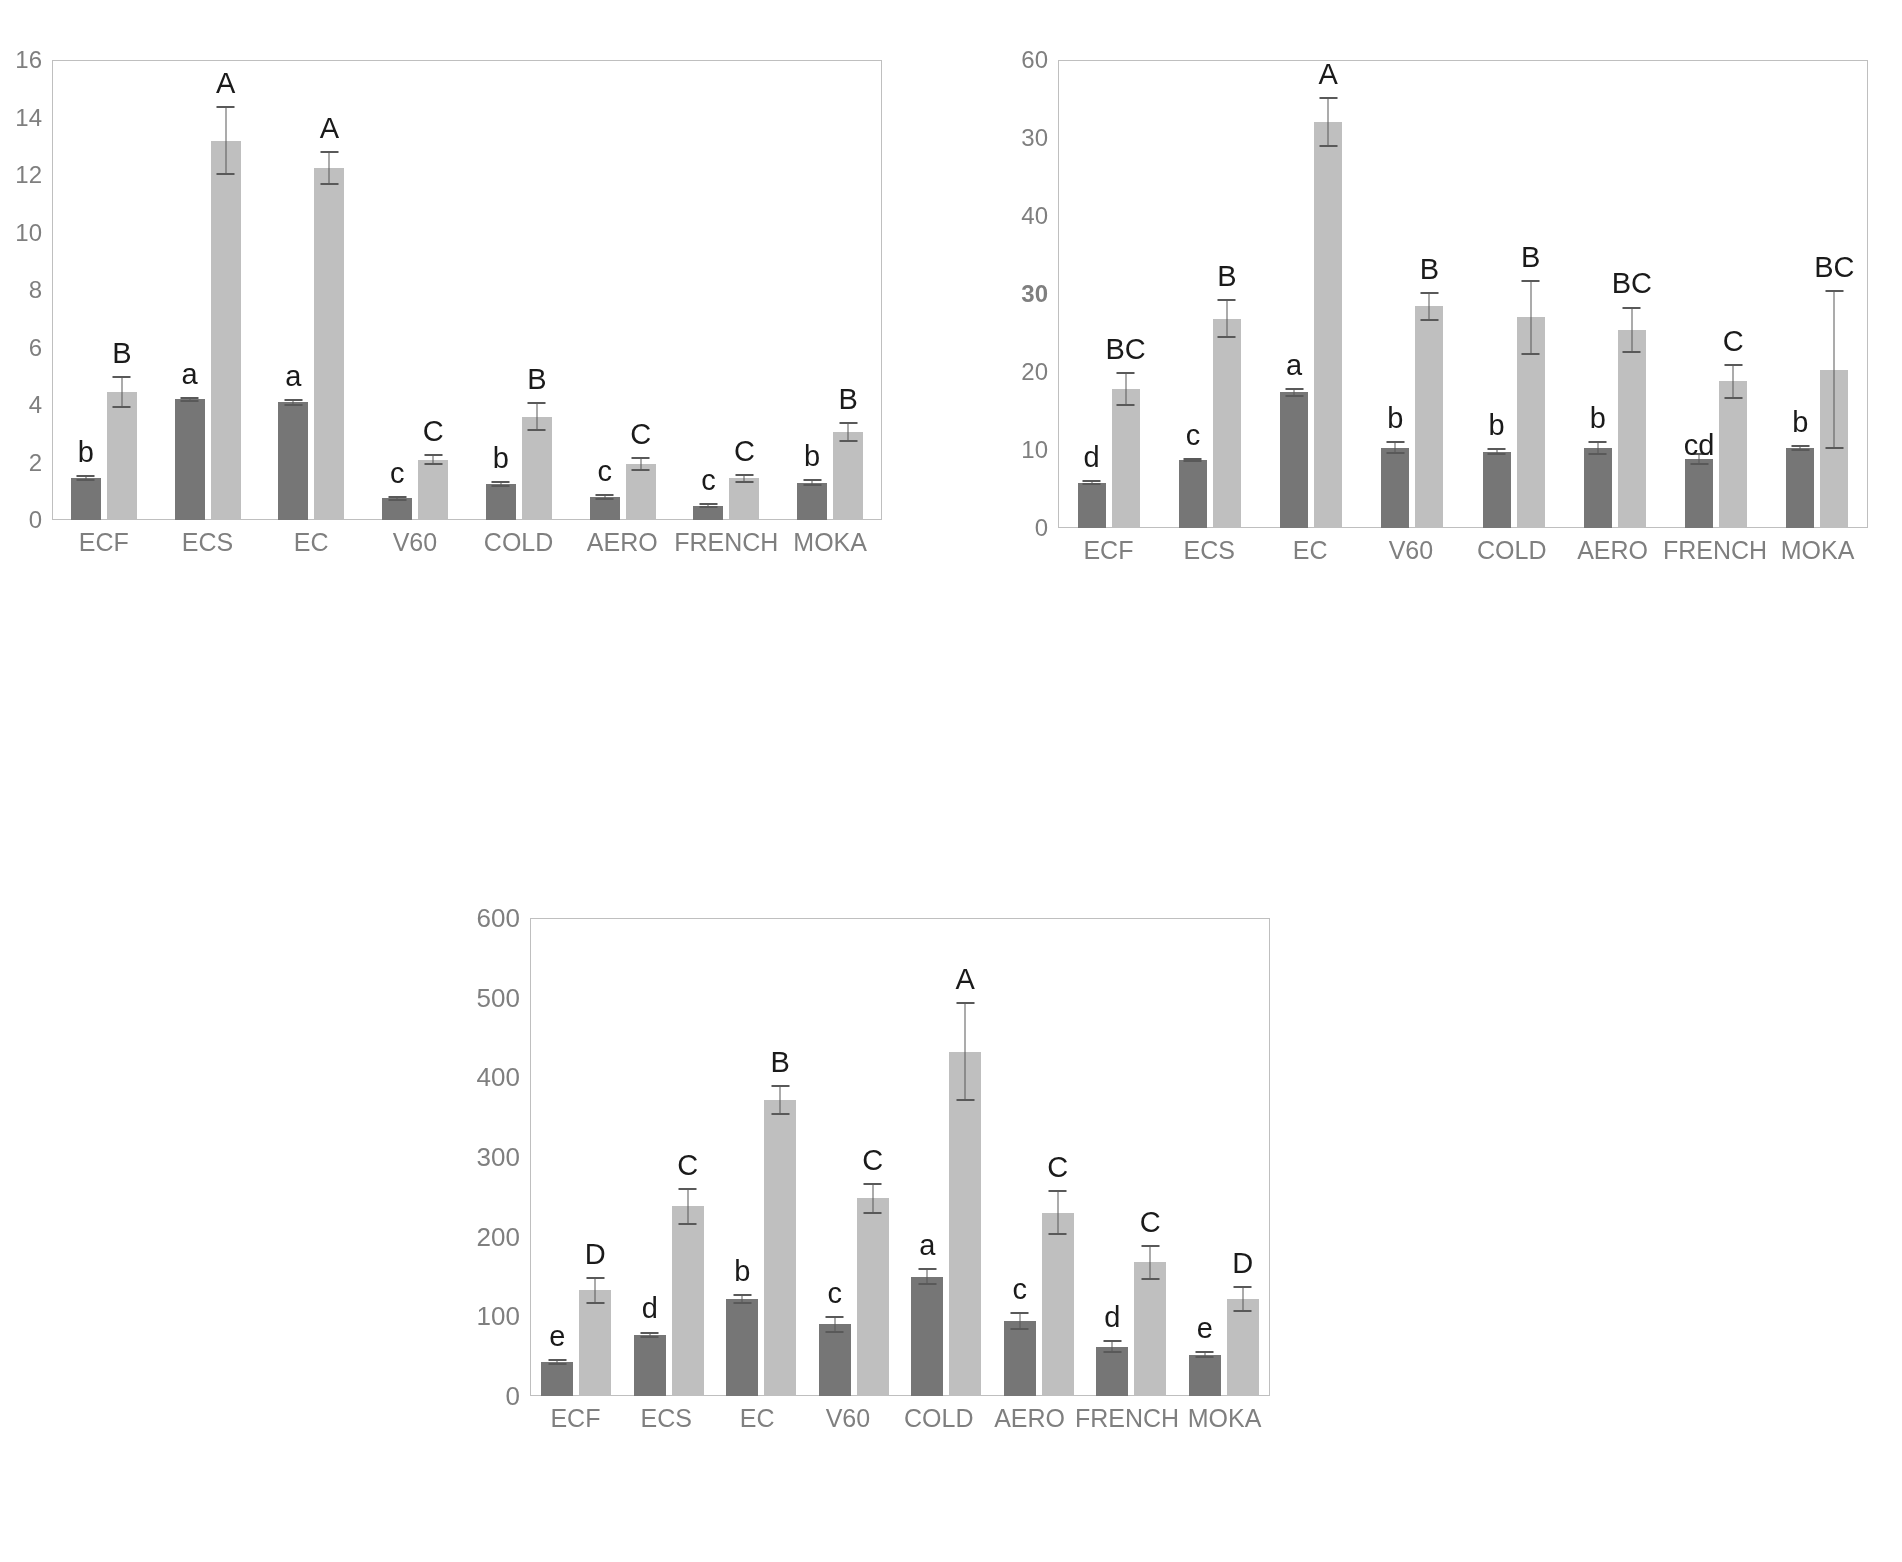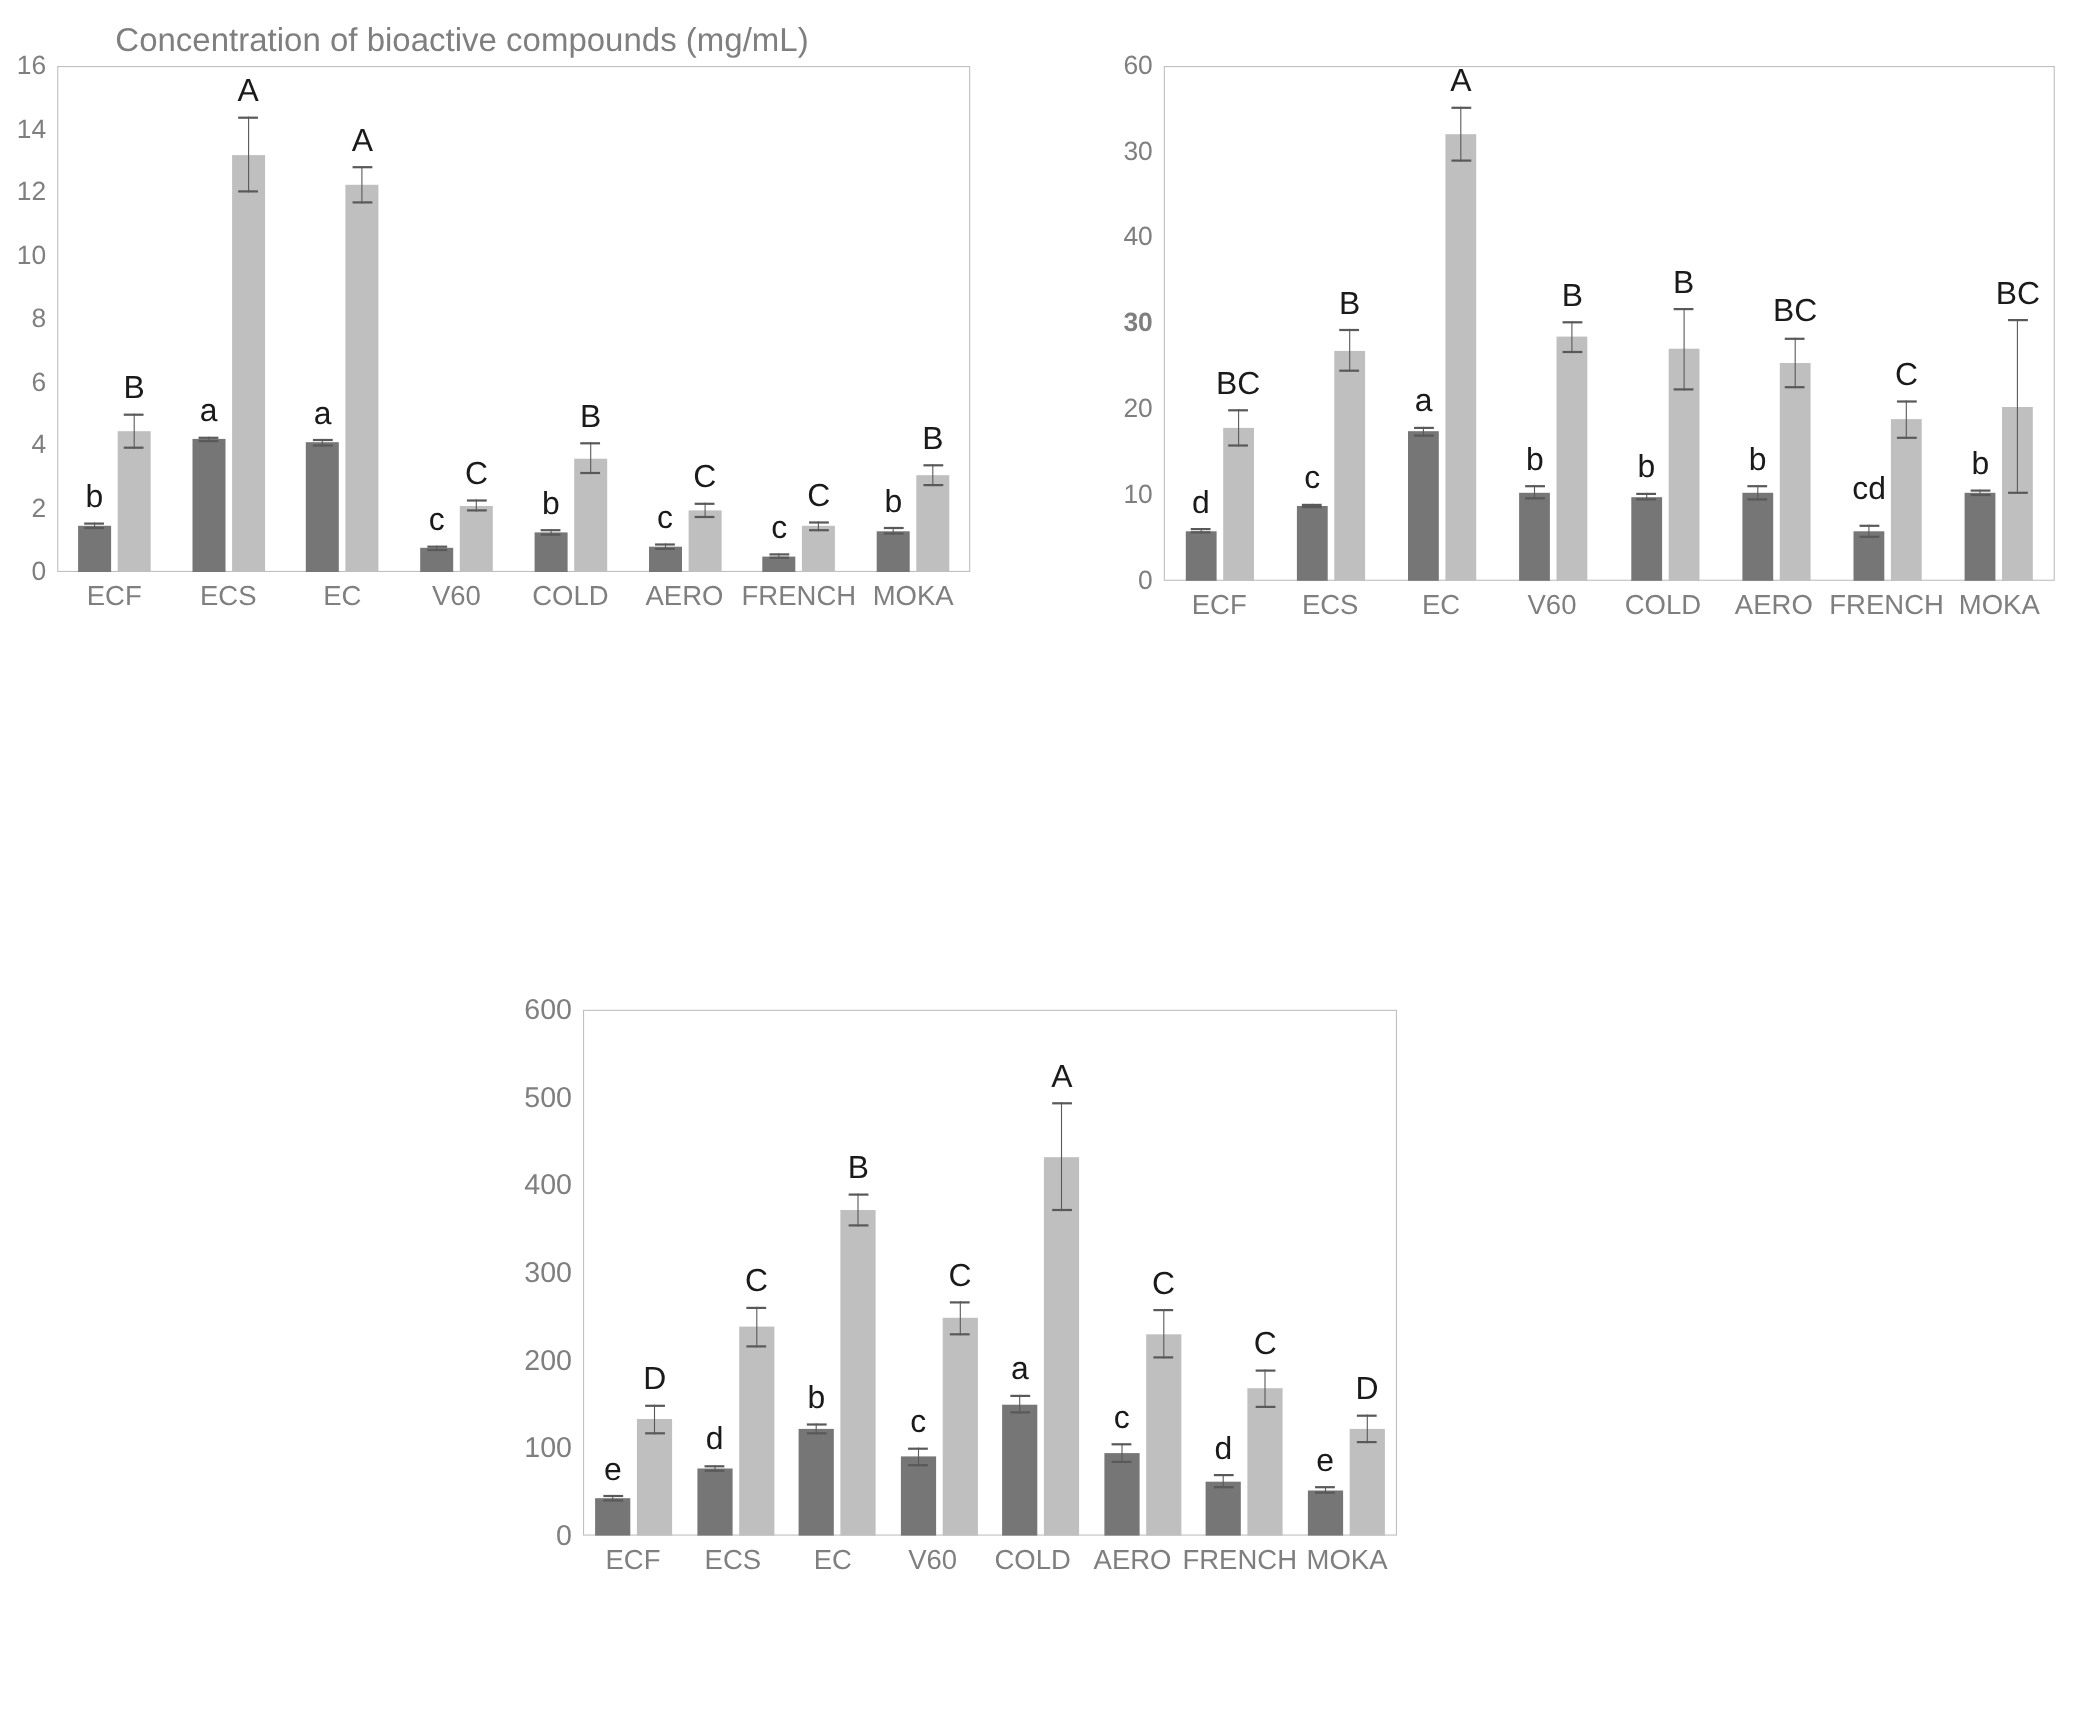--- a/index.html
+++ b/index.html
@@ -140,21 +140,20 @@
     height: 15px;
     flex: 0 0 auto;
   }
   .swatch.dark  { background: #767676; }
   .swatch.light { background: #bfbfbf; }
 </style>
 <style>.errbar::before, .errbar::after { width: 18px; }</style></head>
 <body>
 
 <div class="panel" style="left:0px; top:0px; width:900px; height:660px;">
-  <div class="chart-title" style="position:absolute; left:0; top:20px; width:840px; font-size:30px;">Concentration of bioactive compounds (mg/mL)</div>
 
   <div class="plot-wrap" style="position:absolute; left:0; top:0; width:900px; height:660px;">
     <div class="y-axis" style="left:0px; top:60px; width:42px; height:460px; font-size:24px;">
         <div class="y-tick" style="top: 0px;">16</div>
         <div class="y-tick" style="top: 57.5px;">14</div>
         <div class="y-tick" style="top: 115px;">12</div>
         <div class="y-tick" style="top: 172.5px;">10</div>
         <div class="y-tick" style="top: 230px;">8</div>
         <div class="y-tick" style="top: 287.5px;">6</div>
         <div class="y-tick" style="top: 345px;">4</div>
@@ -382,21 +381,21 @@
           </div>
           <div class="barslot" style="width: 28px; margin-left: 6px;">
             <div class="bar light" title="mg/g powder CGAs AERO: 25.4" style="height: 198.12px;">
               <div class="errbar" style="height: 46.8px; top: -23.4px; --cap: 18px;"></div>
               <div class="siglabel" style="font-size: 29px; bottom: 229.52px;">BC</div>
             </div>
           </div>
         </div>
         <div class="group">
           <div class="barslot" style="width: 28px; margin-left: 0px;">
-            <div class="bar dark" title="mg/g powder Caffeine FRENCH: 6.9" style="height: 45px;">
+            <div class="bar dark" title="mg/g powder Caffeine FRENCH: 6.9" style="height: 69px;">
               <div class="errbar" style="height: 12.48px; top: -6.24px; --cap: 18px;"></div>
               <div class="siglabel" style="font-size: 29px; bottom: 68.06px;">cd</div>
             </div>
           </div>
           <div class="barslot" style="width: 28px; margin-left: 6px;">
             <div class="bar light" title="mg/g powder CGAs FRENCH: 18.8" style="height: 146.64px;">
               <div class="errbar" style="height: 34.32px; top: -17.16px; --cap: 18px;"></div>
               <div class="siglabel" style="font-size: 29px; bottom: 171.8px;">C</div>
             </div>
           </div>

